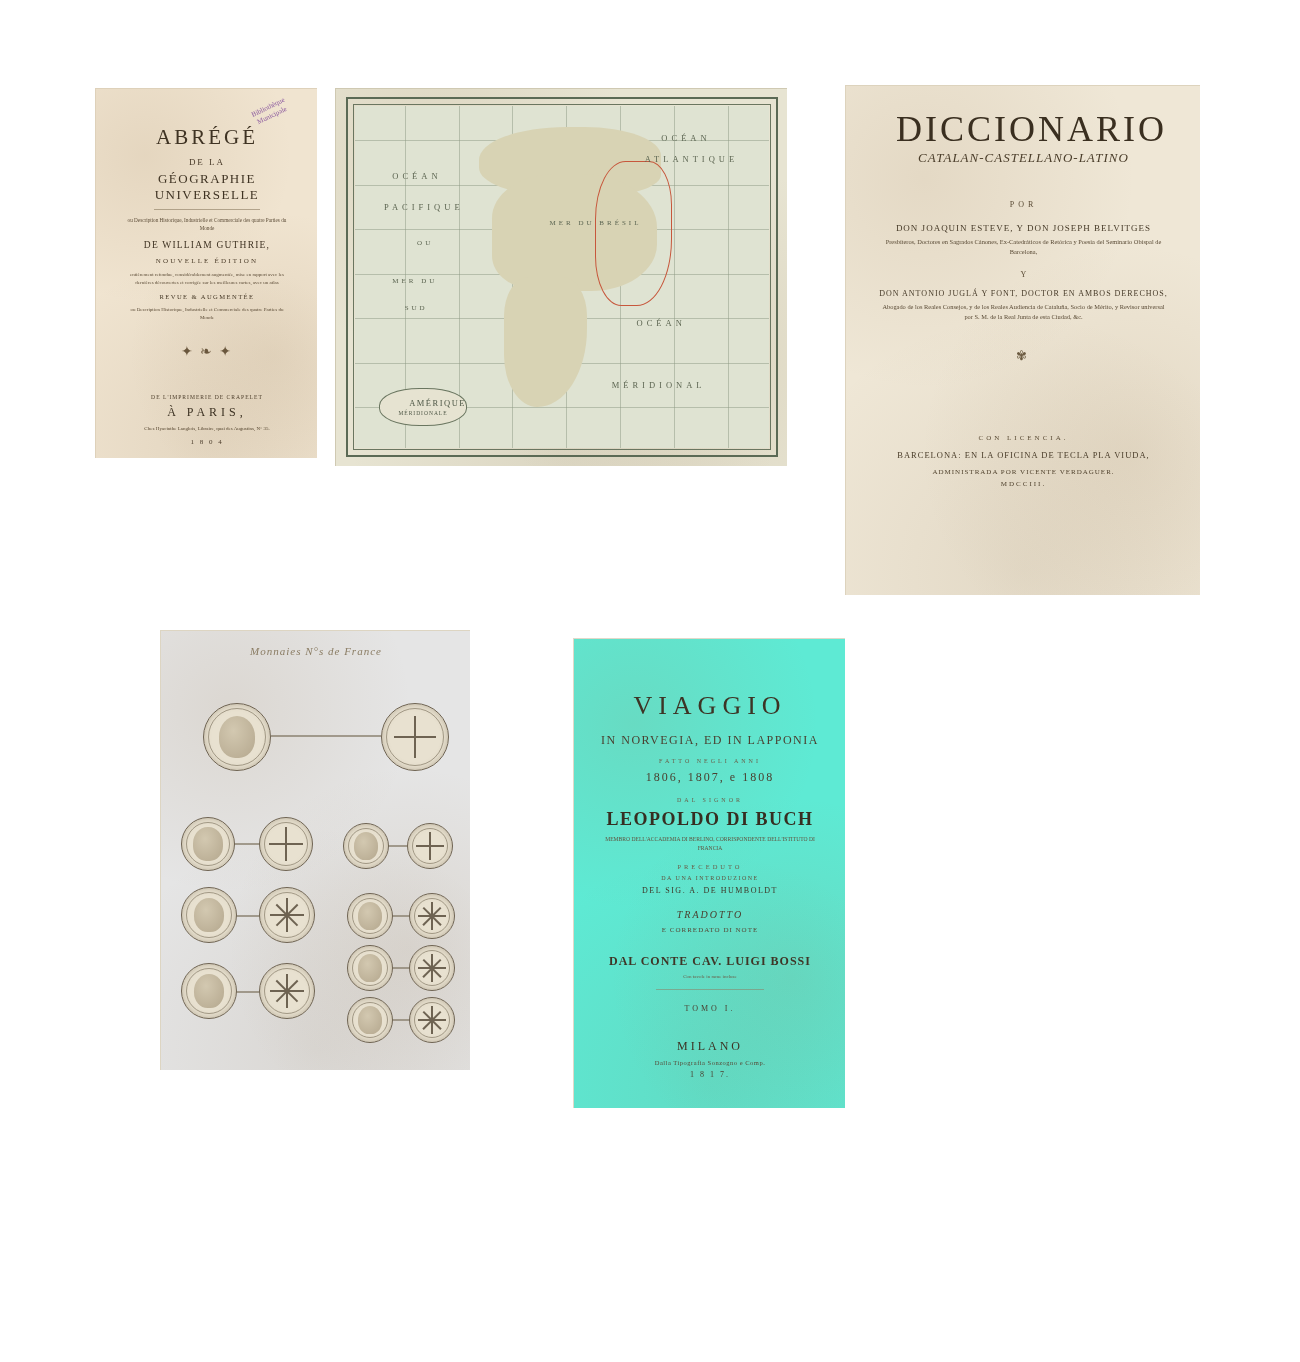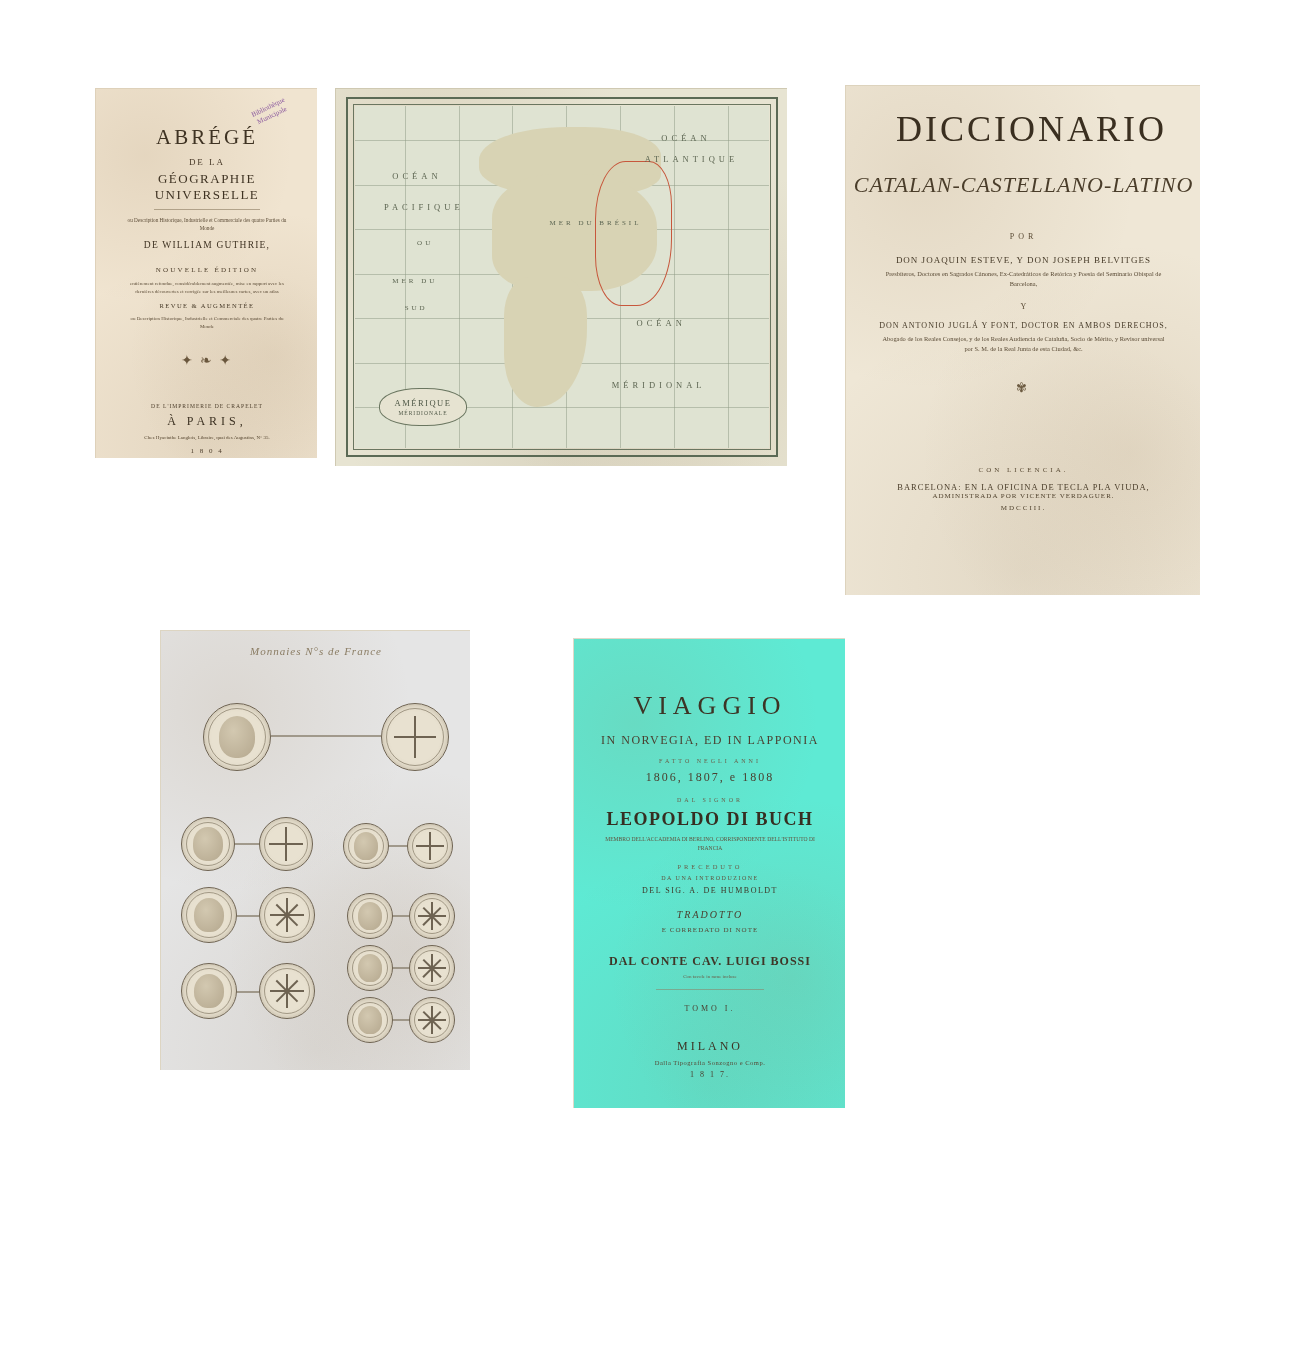--- a/index.html
+++ b/index.html
@@ -27,21 +27,21 @@
   
   #item-abrege{left:95px;top:88px;width:222px;height:370px;}
   #item-abrege .paper{background:#f0e4d0;border:1px solid #ded1ba;}
   .ab-inner{position:absolute;inset:0;padding:14px 16px;text-align:center;color:#4a3b2a;}
   .ab-title{font-size:21px;letter-spacing:3px;margin-top:22px;font-family:"Liberation Serif",serif;color:#3f3323;}
   .ab-sub1{font-size:9px;letter-spacing:2px;margin-top:7px;}
   .ab-title2{font-size:13px;letter-spacing:1.5px;margin-top:4px;color:#3f3323;}
   .ab-rule{width:56%;height:1px;background:#8b7a5f;margin:6px auto;opacity:.6;}
   .ab-blurb{font-size:5.2px;line-height:1.55;color:#5d4d38;margin:4px 10px;text-align:center;}
   .ab-auth{font-size:9.5px;letter-spacing:1.2px;margin-top:8px;color:#3f3323;}
-  .ab-ed{font-size:7px;letter-spacing:2.2px;margin-top:16px;color:#50412e;}
+  .ab-ed{font-size:7px;letter-spacing:2.2px;margin-top:7px;color:#50412e;}
   .ab-small{font-size:5px;line-height:1.5;margin:6px 14px;color:#5d4d38;}
   .ab-mid{font-size:6.6px;letter-spacing:1.4px;margin-top:7px;color:#473a28;}
   .ab-orn{font-size:14px;margin-top:22px;color:#6a573d;letter-spacing:2px;}
   .ab-imp{font-size:5.6px;letter-spacing:1px;margin-top:34px;color:#50412e;}
   .ab-city{font-size:12px;letter-spacing:4px;margin-top:5px;color:#3b3021;}
   .ab-pub{font-size:5px;line-height:1.5;margin:5px 16px;color:#55452f;}
   .ab-year{font-size:7px;letter-spacing:2px;margin-top:4px;color:#4a3b2a;}
   .ab-stamp{position:absolute;right:-2px;top:8px;width:92px;height:40px;
      transform:rotate(-26deg);color:#6c2f8f;font-size:7px;line-height:1.35;
      font-family:"Liberation Serif",serif;opacity:.78;text-align:center;padding-top:5px;}
@@ -56,39 +56,39 @@
   .grat{position:absolute;inset:0;}
   .grat i{position:absolute;background:#8e9a84;opacity:.5;}
   .grat i.v{width:1px;top:0;bottom:0;}
   .grat i.h{height:1px;left:0;right:0;}
   .continent{position:absolute;background:#d8d3b4;}
   .map-label{position:absolute;font-size:7px;letter-spacing:3px;color:#5d6652;font-family:"Liberation Serif",serif;}
   .map-label.big{font-size:8.5px;letter-spacing:4px;}
   .redline{position:absolute;border:1.5px solid #c7573c;border-radius:4px;}
   .cartouche{position:absolute;left:24px;bottom:22px;width:86px;height:36px;border:1px solid #6a7660;border-radius:46%;
      background:#e6e3d1;text-align:center;color:#4f5847;}
-  .cartouche .c1{font-size:8.5px;letter-spacing:1.5px;margin-top:9px;}
+  .cartouche .c1{font-size:8.5px;letter-spacing:1.5px;margin-top:9px;text-align:right;}
   .cartouche .c2{font-size:5.5px;letter-spacing:1px;margin-top:2px;}
 
   
   #item-dic{left:845px;top:85px;width:355px;height:510px;}
   #item-dic .paper{background:#efe7d6;border:1px solid #ddd3bd;}
   .dic-inner{position:absolute;inset:0;text-align:center;color:#4c3f2c;padding-top:22px;}
   .dic-title{font-size:36px;letter-spacing:3px;color:#3a2f20;font-family:"Liberation Serif",serif;margin-left:16px;}
-  .dic-sub{font-size:22px;letter-spacing:1px;margin-top:22px;font-style:italic;color:#4a3d2a;}
+  .dic-sub{font-size:13px;letter-spacing:1px;font-style:italic;color:#4a3d2a;}
   .dic-por{font-size:8px;letter-spacing:4px;margin-top:34px;color:#5b4c36;}
   .dic-auth{font-size:9px;letter-spacing:1px;margin-top:14px;color:#463a28;}
   .dic-roles{font-size:6.4px;line-height:1.6;margin:4px 34px;color:#5a4b36;}
   .dic-y{font-size:8px;margin-top:12px;color:#5b4c36;}
   .dic-auth2{font-size:8px;letter-spacing:1px;margin-top:10px;color:#463a28;}
   .dic-orn{margin-top:26px;font-size:13px;color:#6d5c42;letter-spacing:4px;}
   .dic-tomo{font-size:25px;letter-spacing:3px;margin-top:22px;color:#3a2f20;}
   .dic-lic{font-size:7px;letter-spacing:3px;margin-top:70px;color:#5b4c36;}
   .dic-imp{font-size:8.5px;letter-spacing:1px;margin-top:8px;color:#4a3d2a;}
-  .dic-imp2{font-size:7px;letter-spacing:1px;margin-top:0;color:#52442f;}
+  .dic-imp2{font-size:7px;letter-spacing:1px;margin-top:8px;color:#52442f;}
   .dic-date{font-size:7px;letter-spacing:2px;margin-top:4px;color:#52442f;}
 
   
   #item-coins{left:160px;top:630px;width:310px;height:440px;}
   #item-coins .paper{background:#efe9da;border:1px solid #ddd5c2;}
   .coin-head{position:absolute;top:14px;left:0;right:0;text-align:center;font-size:11px;
      font-style:italic;color:#8a7c63;letter-spacing:1px;}
   .coin{position:absolute;border-radius:50%;border:1.4px solid #6e6352;background:#e8e1d0;
      box-shadow:inset 0 0 6px rgba(110,95,70,.35);}
   .coin.b{border-width:1.6px;}

